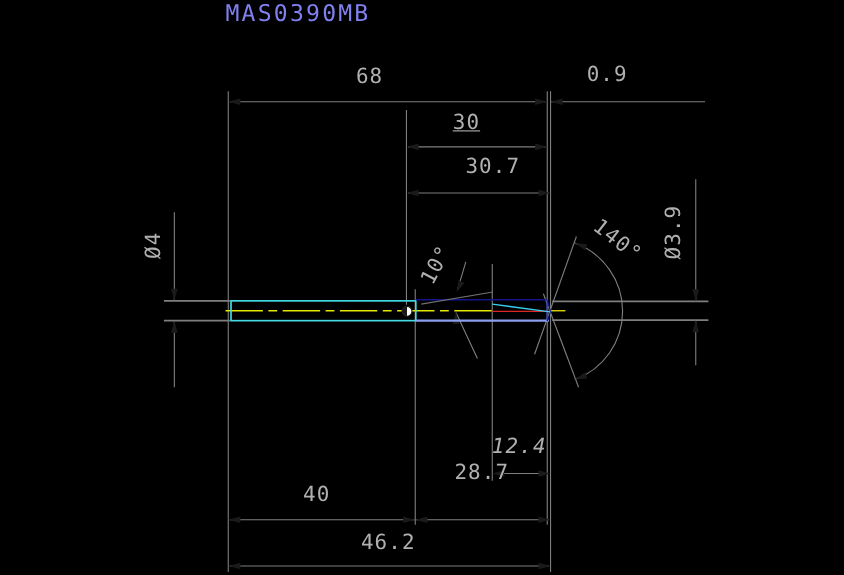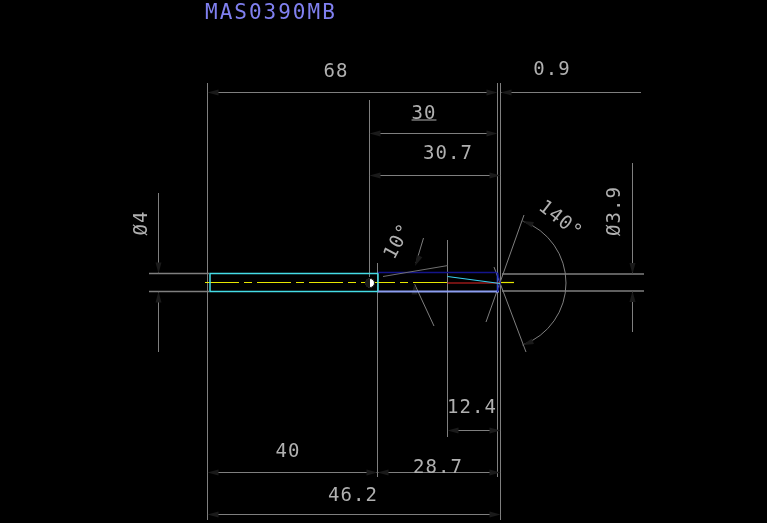--- a/index.html
+++ b/index.html
@@ -130,23 +130,23 @@
       </g>
     </g>
   </svg>
 
   <div id="title">MAS0390MB</div>
 
   <div class="lbl" style="left:336px;top:70px;text-align:right;">68</div>
   <div class="lbl" style="left:552px;top:68px;">0.9</div>
   <div class="lbl" style="left:424px;top:112px;text-decoration:underline;">30</div>
   <div class="lbl" style="left:422px;top:152px;margin-left:26px;">30.7</div>
-  <div class="lbl" style="left:472px;top:406px;">12.4</div>
+  <div class="lbl" style="left:472px;top:406px;font-style:italic;">12.4</div>
   <div class="lbl" style="left:288px;top:450px;">40</div>
-  <div class="lbl" style="left:438px;top:466px;text-align:center;">28.7</div>
+  <div class="lbl" style="left:438px;top:430px;text-align:center;">28.7</div>
   <div class="lbl" style="left:353px;top:494px;">46.2</div>
 
   <div class="lbl rotm90" style="left:140px;top:223px;">Ø4</div>
   <div class="lbl rotm90" style="left:613px;top:211px;">Ø3.9</div>
   <div class="lbl rot38" style="left:561px;top:219px;">140°</div>
   <div class="lbl rotm62" style="left:397px;top:241px;">10°</div>
 
 </div>
 
 </body></html>

